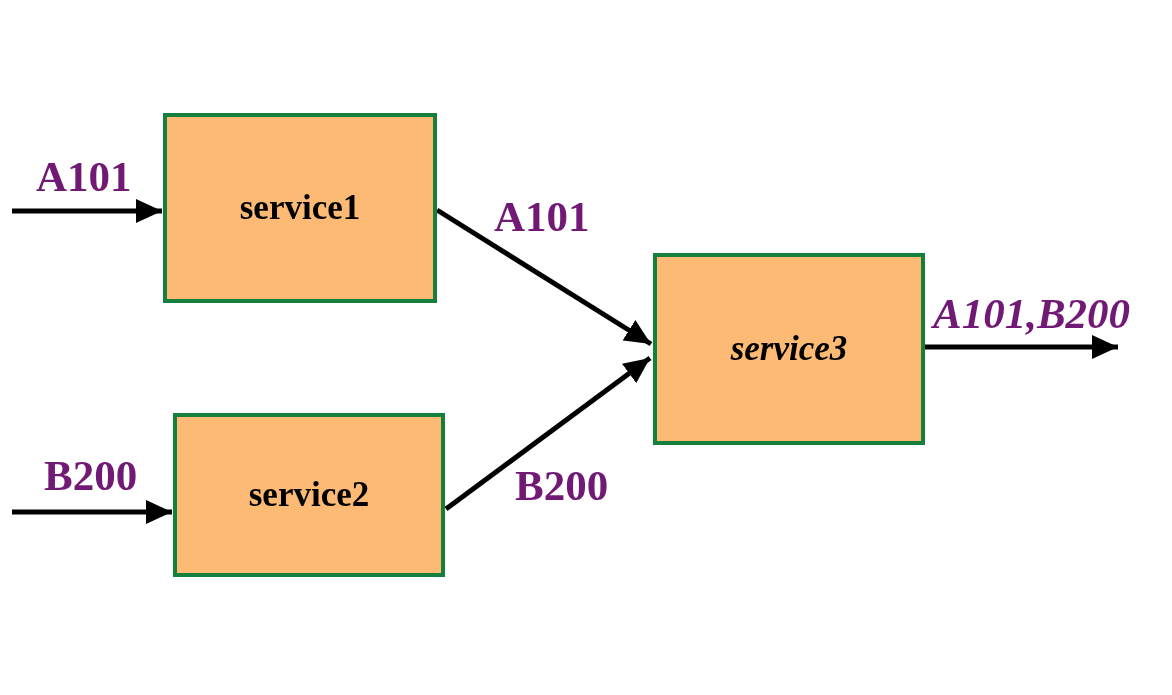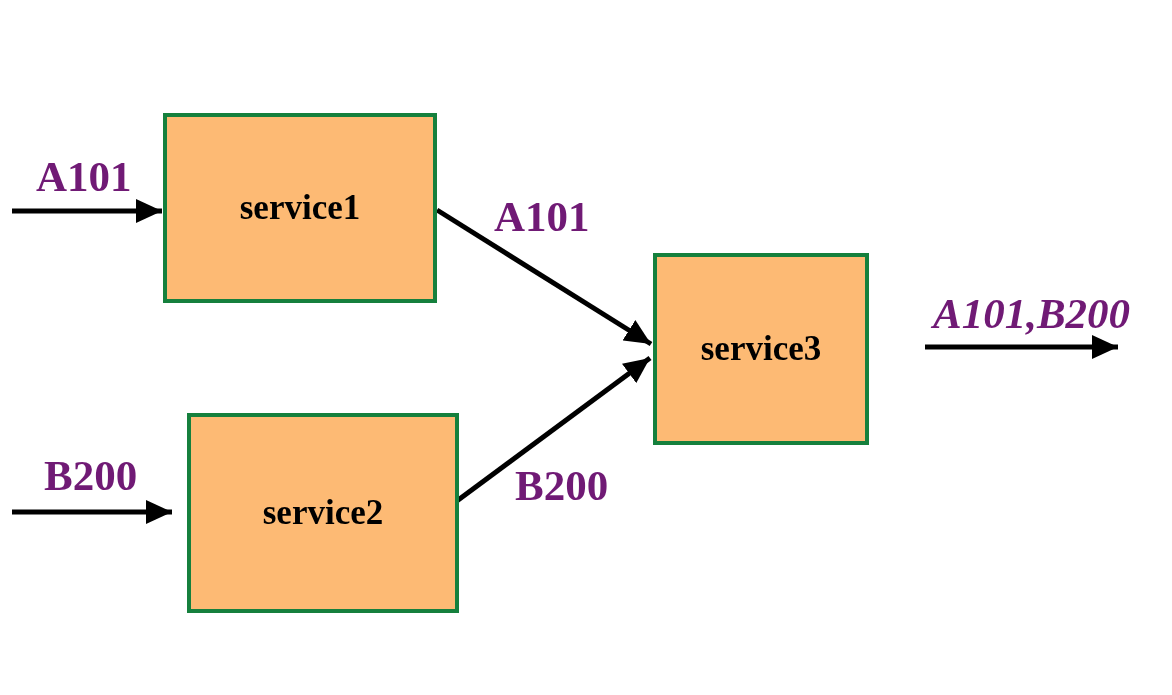--- a/index.html
+++ b/index.html
@@ -67,25 +67,25 @@
       <line x1="12" y1="512" x2="172" y2="512" marker-end="url(#arrowhead)"></line>
       <line x1="437" y1="210" x2="651" y2="344" marker-end="url(#arrowhead)"></line>
       <line x1="446" y1="509" x2="650" y2="358" marker-end="url(#arrowhead)"></line>
       <line x1="925" y1="347" x2="1118" y2="347" marker-end="url(#arrowhead)"></line>
     </svg>
 
   <div class="node" style="left: 163px; top: 113px; width: 274px; height: 190px;">
     <span class="node-label">service1</span>
   </div>
 
-  <div class="node" style="left: 173px; top: 413px; width: 272px; height: 200px; margin-left: 14px;">
+  <div class="node" style="left: 173px; top: 413px; width: 272px; height: 164px;">
     <span class="node-label">service2</span>
   </div>
 
-  <div class="node" style="left: 653px; top: 253px; width: 216px; height: 192px;">
+  <div class="node" style="left: 653px; top: 253px; width: 272px; height: 192px; font-style: italic;">
     <span class="node-label">service3</span>
   </div>
 
   <div class="edge-label" style="left: 36px; top: 155px;">A101</div>
 
   <div class="edge-label" style="left: 44px; top: 454px;">B200</div>
 
   <div class="edge-label" style="left: 494px; top: 195px;">A101</div>
 
   <div class="edge-label" style="left: 515px; top: 464px;">B200</div>

